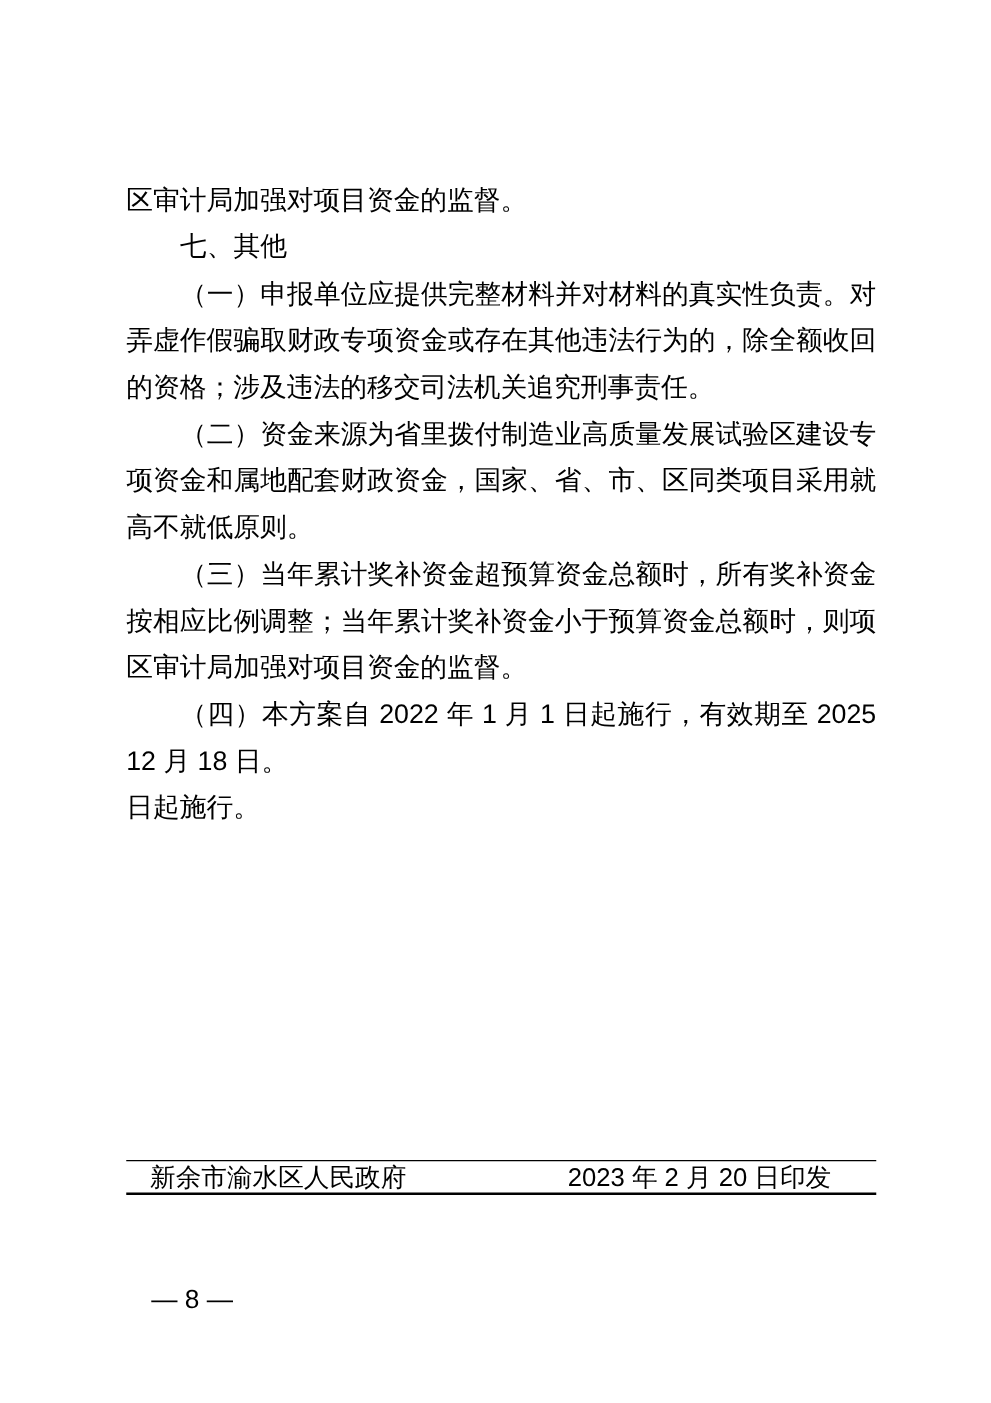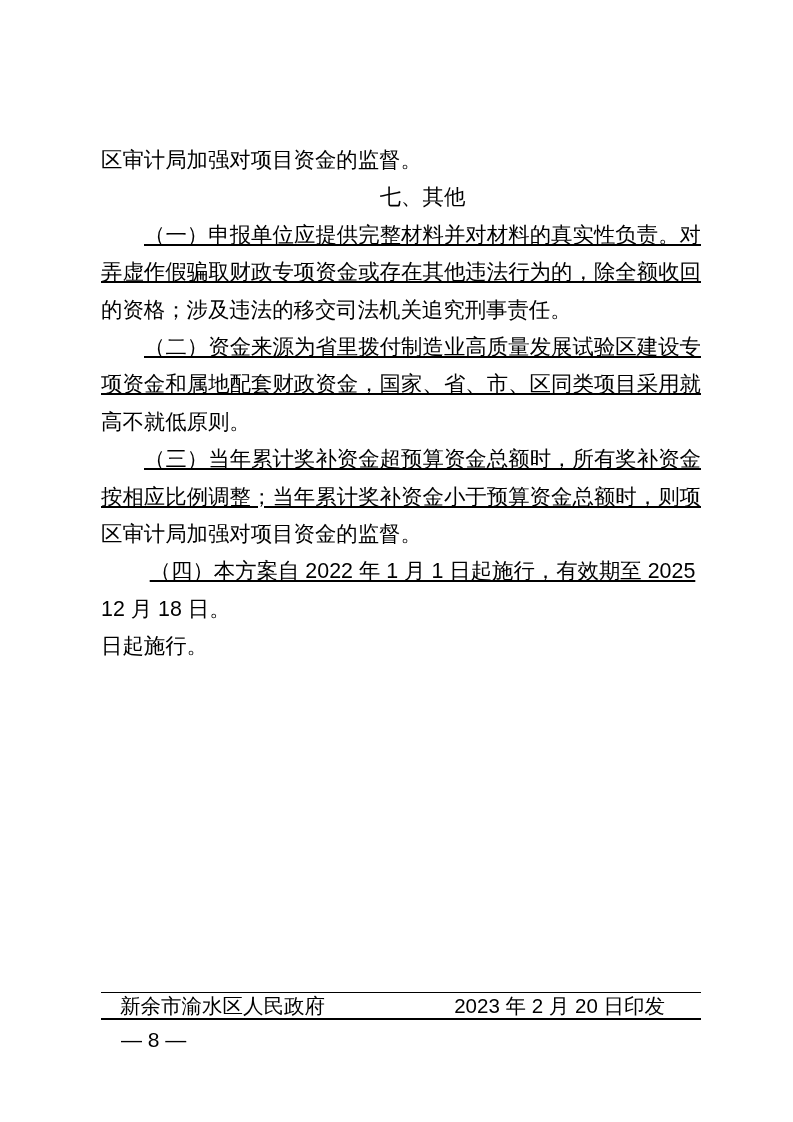--- a/index.html
+++ b/index.html
@@ -27,31 +27,29 @@
     line-height: 37.4px;
     height: 37.4px;
     white-space: normal;
     overflow: hidden;
   }
   
   .j {
     text-align: justify;
     text-align-last: justify;
     text-justify: inter-character;
-    text-decoration: underline;
   }
   
   .i {
     text-indent: 43px;
-    text-align: center;
   }
   .footer-band {
     position: absolute;
     left: 101px;
-    top: 992px;
+    top: 928px;
     width: 600px;
     height: 25px;
     box-sizing: content-box;
     border-top: 1.5px solid #000000;
     border-bottom: 2.5px solid #000000;
     display: flex;
     align-items: center;
     justify-content: space-between;
     font-size: 20.5px;
   }

